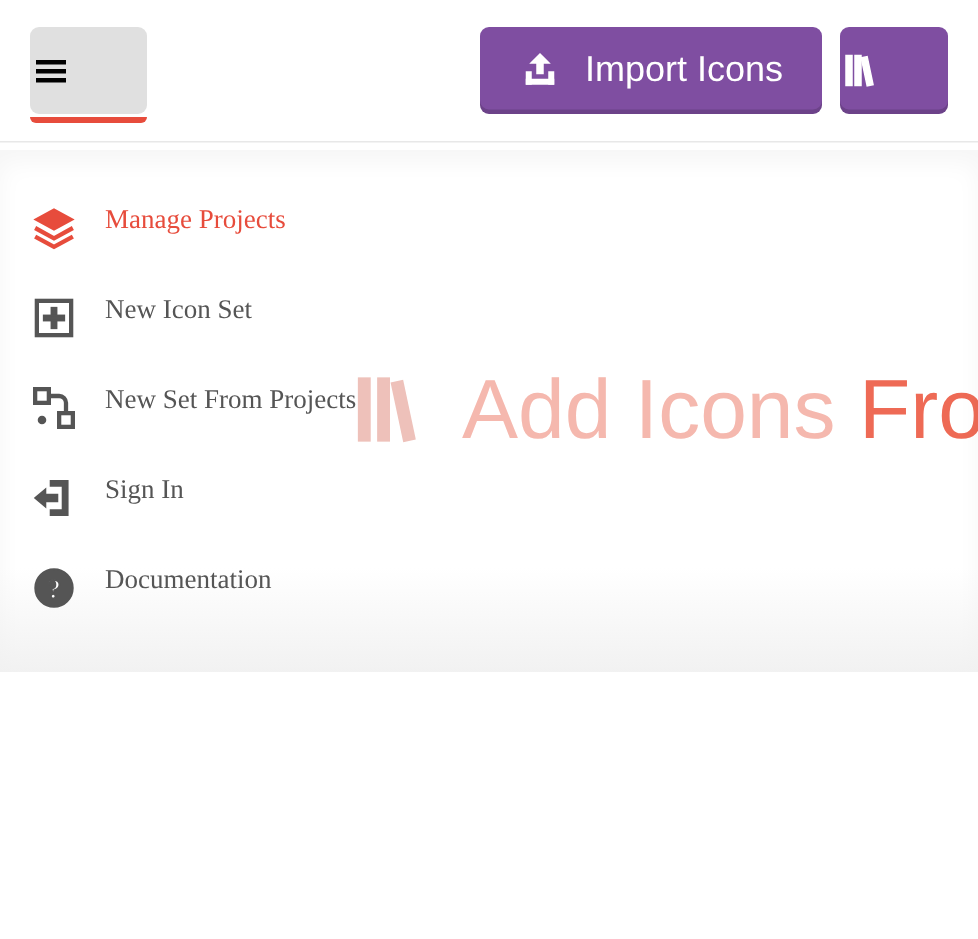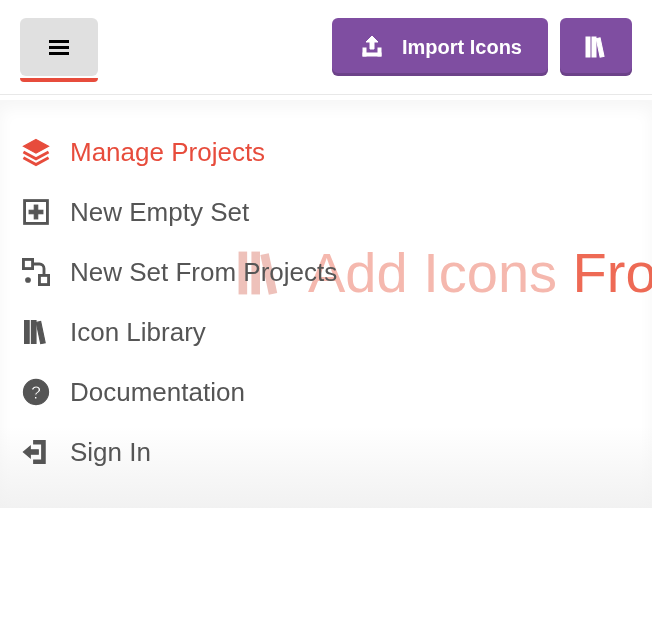--- a/index.html
+++ b/index.html
@@ -12,25 +12,24 @@
     gap: 12px;
     padding: 18px 20px 18px 20px;
     border-bottom: 1px solid #e8e8e8;
     background: #fff;
   }
   .spacer { flex: 1; }
 
   .btn {
     display: inline-flex;
     align-items: center;
-    justify-content: center;
     border-radius: 6px;
     cursor: pointer;
-    font-size: 20px;
-    font-weight: 700;
+    font-size: 24px;
+    font-weight: 400;
     border: none;
     user-select: none;
   }
   .btn-hamburger {
     width: 78px; height: 58px;
     background: #e0e0e0;
     color: #555;
     position: relative;
   }
   .btn-hamburger::after {
@@ -62,26 +61,27 @@
   .menu {
     position: absolute;
     left: 0; top: 100px;
     width: 100%;
     background: linear-gradient(to bottom, #ffffff 0%, #fdfdfd 80%, #f3f3f3 100%);
     padding: 22px 0 26px 0;
     box-shadow: 0 8px 16px rgba(0,0,0,0.04) inset;
   }
   .menu-item {
     display: flex;
-    align-items: flex-end;
+    align-items: flex-start;
     gap: 18px;
     padding: 14px 20px;
-    font-size: 26px;
+    font-size: 18px;
     color: #555;
     cursor: pointer;
+    font-family: Liberation Serif, serif;
   }
   .menu-item.active { color: #e74c3c; }
   .menu-item .menu-icon { width: 32px; height: 32px; flex: 0 0 32px; display:inline-flex; }
   .menu-item .menu-icon svg { width:100%; height:100%; }
 
   
   .watermark {
     position: absolute;
     top: 240px; left: 230px;
     font-size: 56px;
@@ -208,47 +208,39 @@
         </svg>
       </span>
     <span>Manage Projects</span>
   </div>
   <div class="menu-item">
     <span class="menu-icon">
         <svg viewBox="0 0 28 28">
           <use href="#ic-plus-box"></use>
         </svg>
       </span>
-    <span>New Empty Set</span>
+    <span>New Icon Set</span>
   </div>
   <div class="menu-item">
     <span class="menu-icon">
         <svg viewBox="0 0 28 28">
           <use href="#ic-flow"></use>
         </svg>
       </span>
     <span>New Set From Projects</span>
   </div>
   <div class="menu-item">
     <span class="menu-icon">
         <svg viewBox="0 0 28 28">
-          <use href="#ic-books"></use>
-        </svg>
-      </span>
-    <span>Icon Library</span>
+          <use href="#ic-signin"></use>
+        </svg>
+      </span>
+    <span>Sign In</span>
   </div>
   <div class="menu-item">
     <span class="menu-icon">
         <svg viewBox="0 0 28 28">
           <use href="#ic-help"></use>
         </svg>
       </span>
     <span>Documentation</span>
   </div>
-  <div class="menu-item">
-    <span class="menu-icon">
-        <svg viewBox="0 0 28 28">
-          <use href="#ic-signin"></use>
-        </svg>
-      </span>
-    <span>Sign In</span>
-  </div>
 </div>
 
 </body></html>

